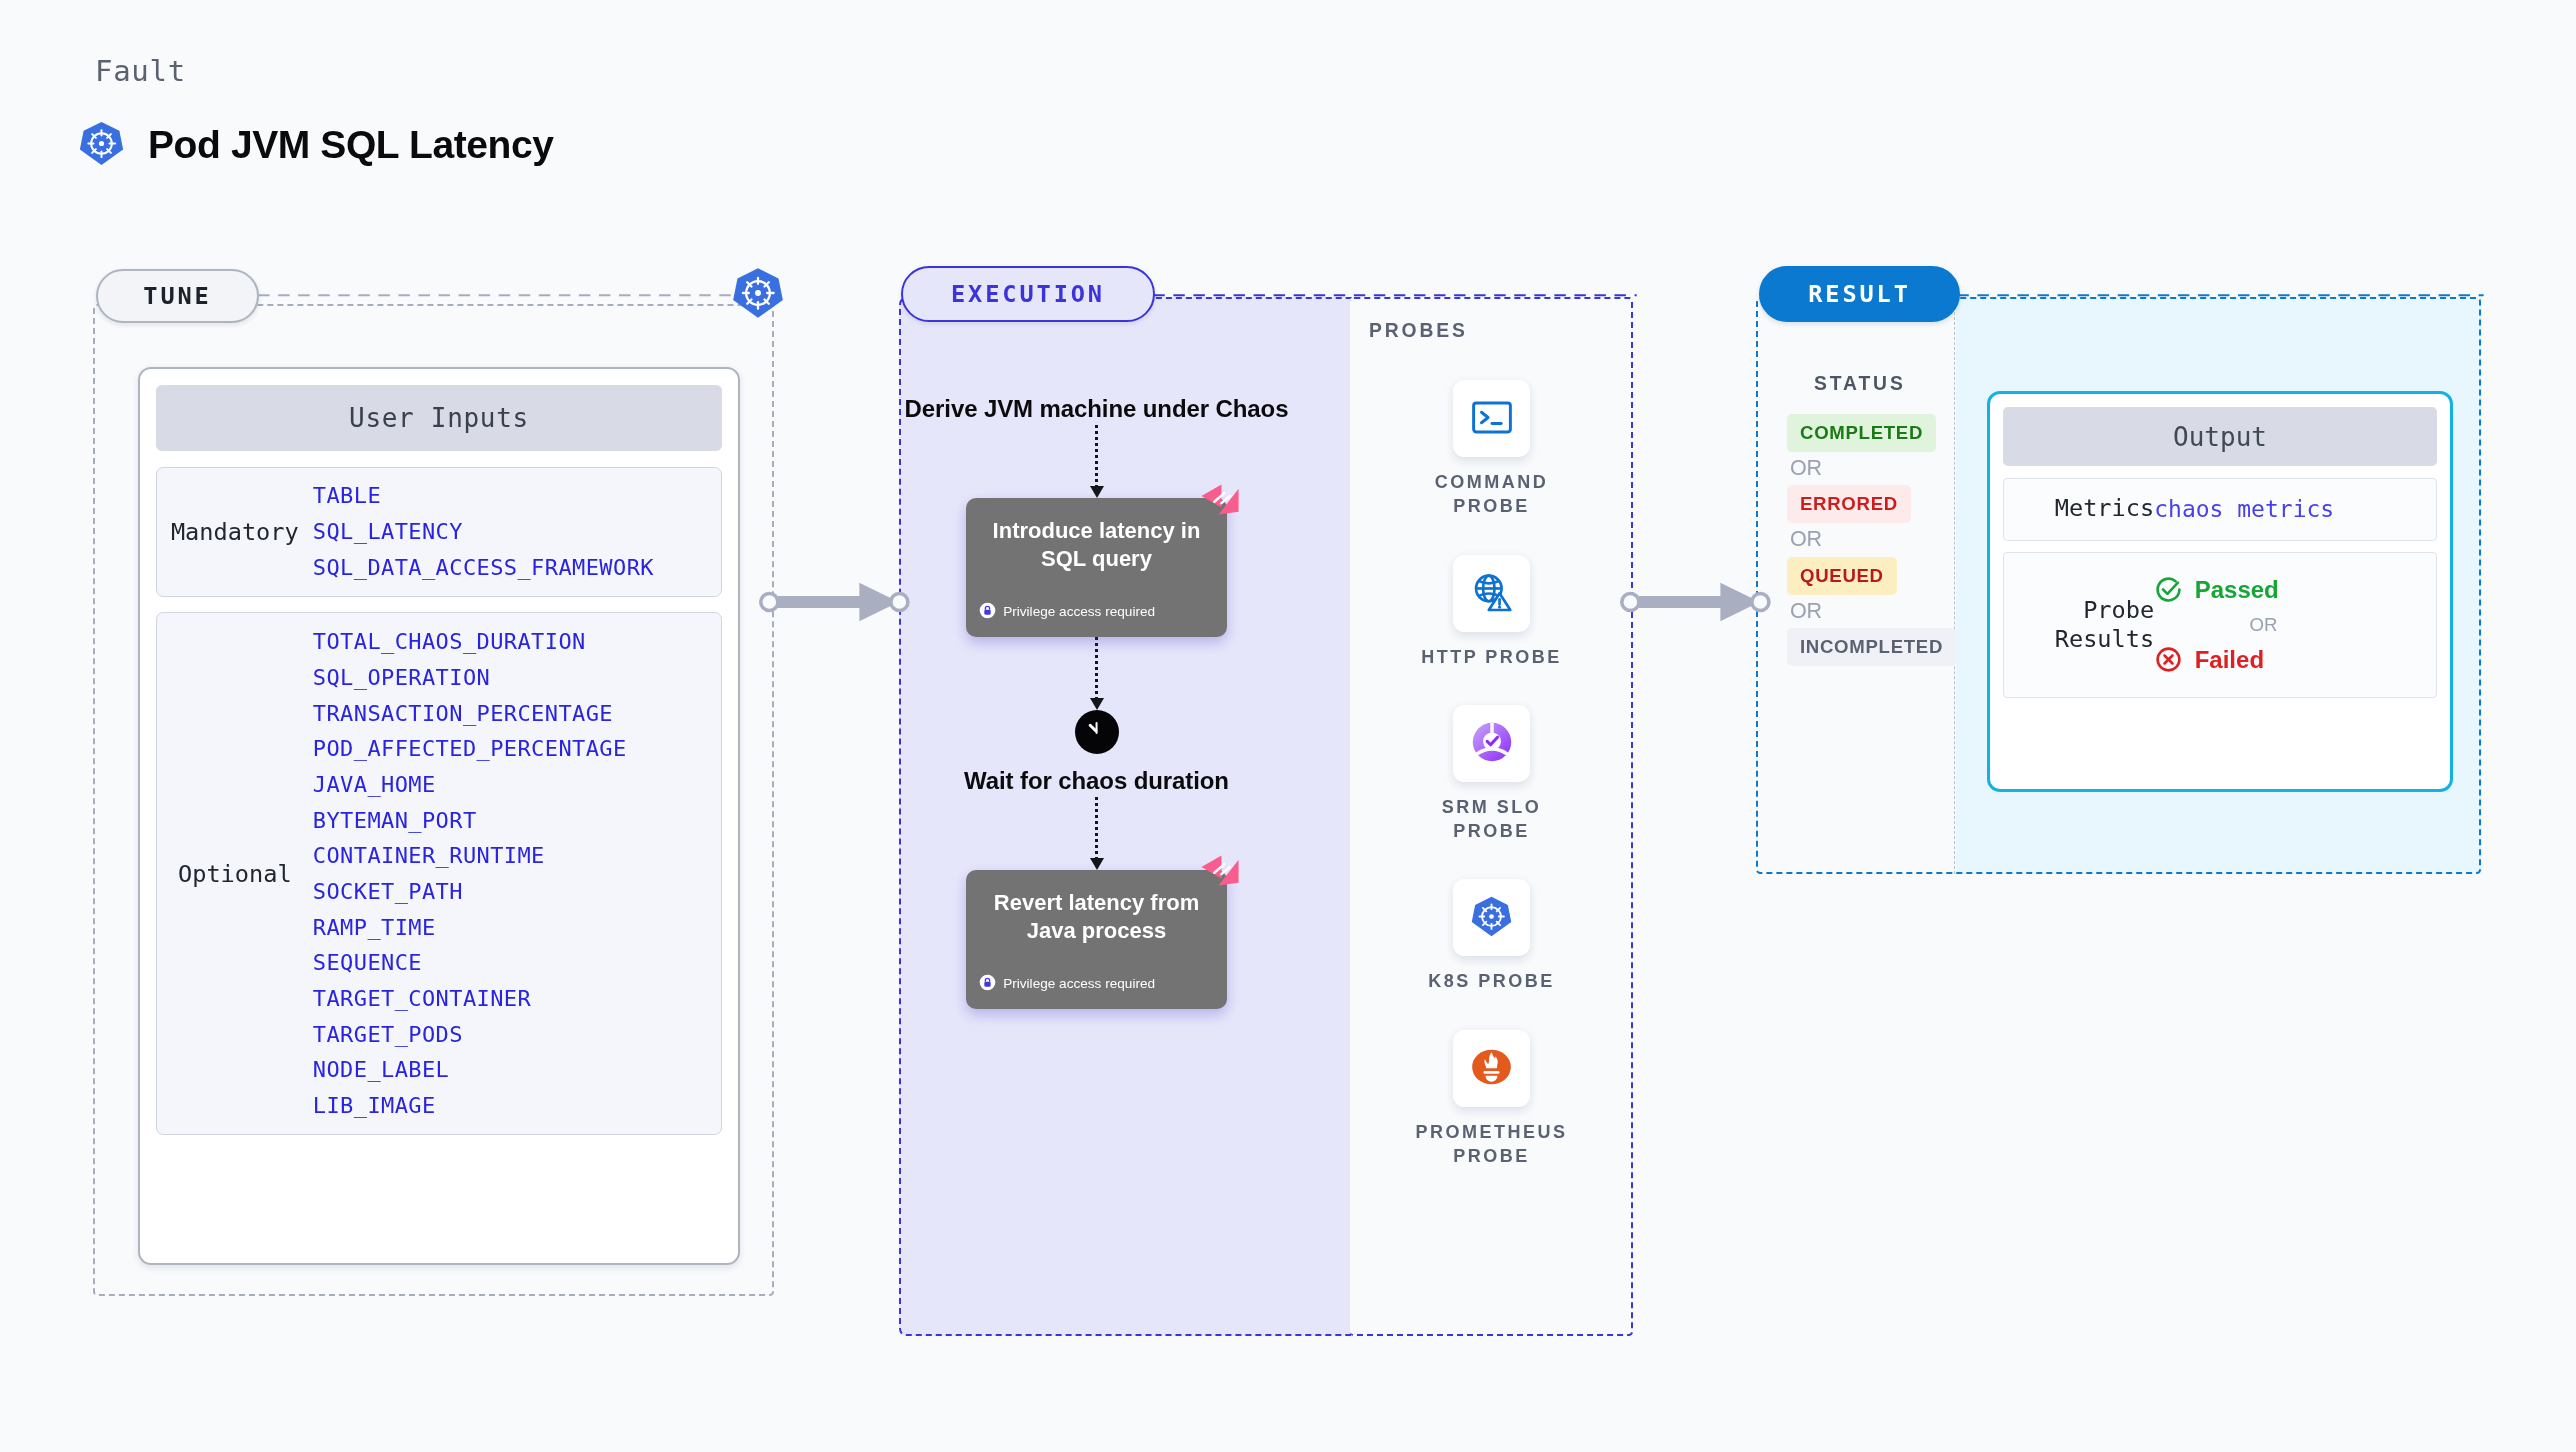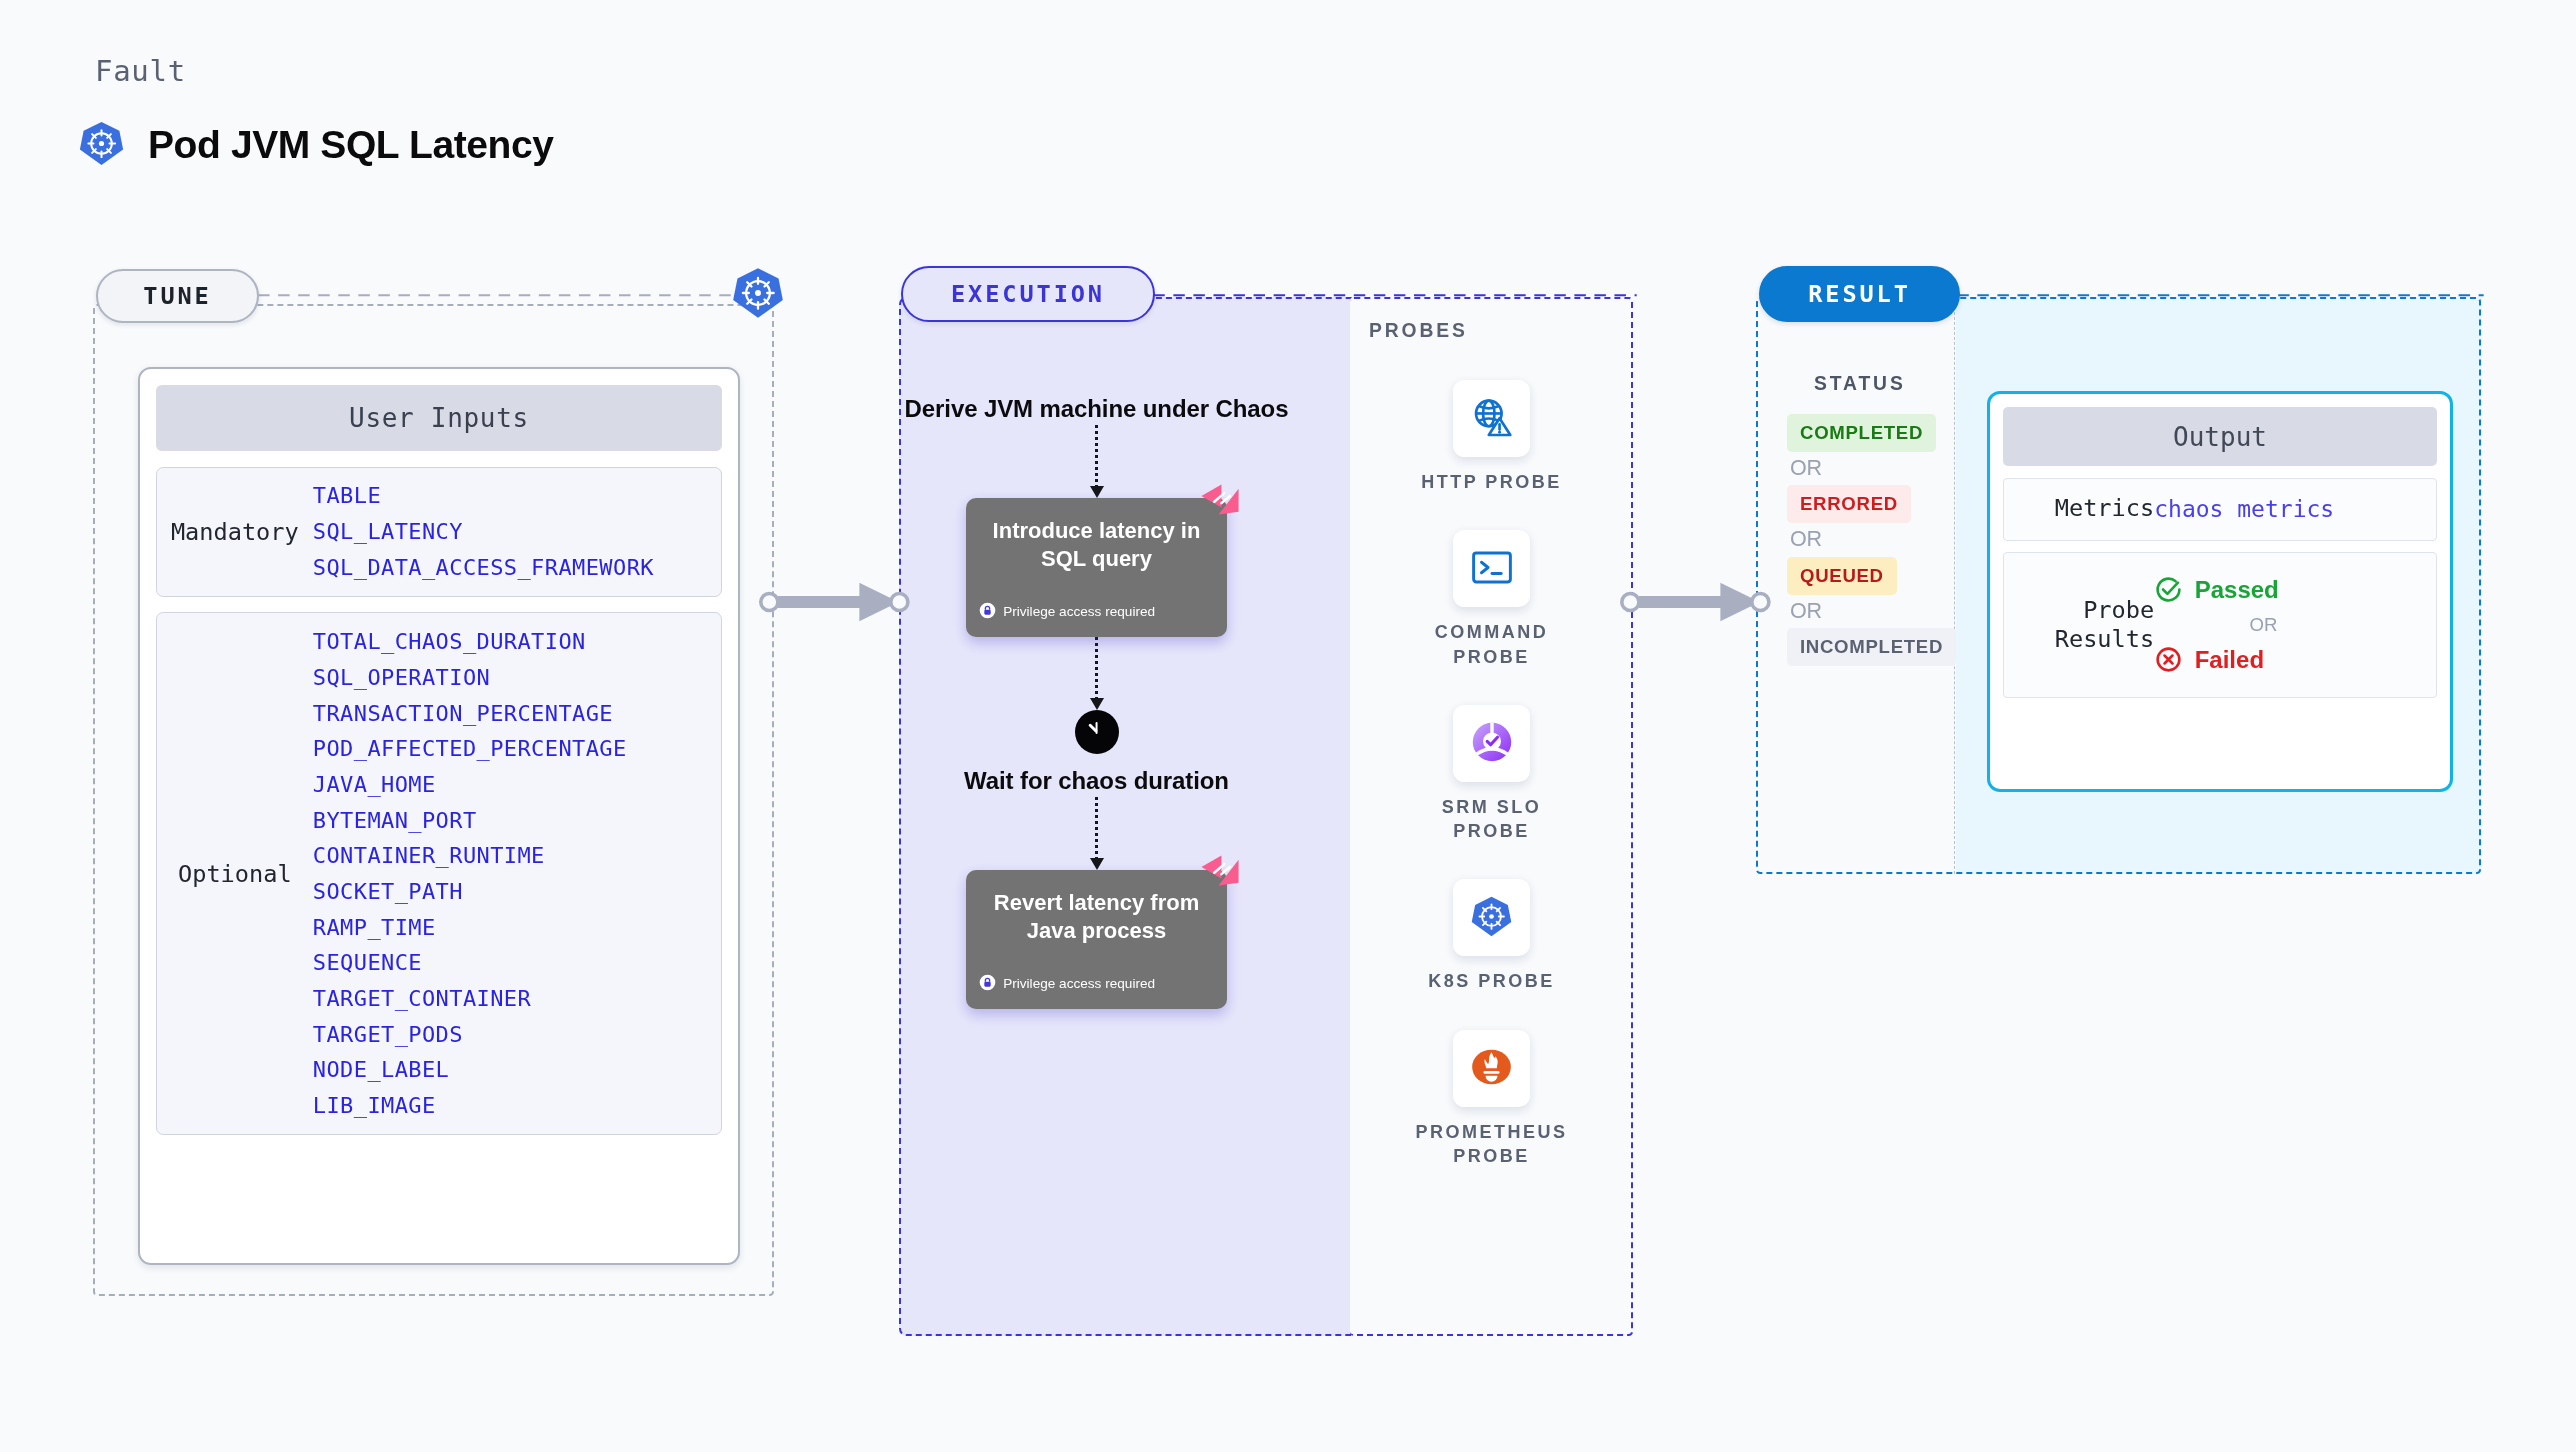--- a/index.html
+++ b/index.html
@@ -411,48 +411,48 @@
       </div>
     </div>
   </div>
 
   <div class="probes-title">PROBES</div>
   <div class="probes-list">
 
     <div class="probe-item">
       <div class="probe-card">
         <span>
+          <svg width="42" height="37" viewBox="0 0 64 56">
+            <rect x="4" y="6" width="56" height="44" rx="4" fill="none" stroke="#0f72d1" stroke-width="4.5"></rect>
+            <path d="M16 20 L26 28 L16 36" fill="none" stroke="#0f72d1" stroke-width="4.5" stroke-linecap="round" stroke-linejoin="round"></path>
+            <line x1="32" y1="37" x2="46" y2="37" stroke="#0f72d1" stroke-width="4.5" stroke-linecap="round"></line>
+          </svg>
+        </span>
+      </div>
+      <div class="probe-label">COMMAND PROBE</div>
+    </div>
+
+    <div class="probe-item">
+      <div class="probe-card">
+        <span>
           <svg width="43" height="43" viewBox="0 0 64 64">
             <g fill="none" stroke="#0f72d1" stroke-width="4">
               <circle cx="28" cy="26" r="19"></circle>
               <ellipse cx="28" cy="26" rx="8.5" ry="19"></ellipse>
               <line x1="9" y1="26" x2="47" y2="26"></line>
               <path d="M13 15 Q28 22 43 15"></path>
               <path d="M13 37 Q28 30 43 37"></path>
             </g>
             <path d="M44 33 L60 58 L28 58 Z" fill="#ffffff" stroke="#0f72d1" stroke-width="4" stroke-linejoin="round"></path>
             <line x1="44" y1="42" x2="44" y2="50" stroke="#0f72d1" stroke-width="4" stroke-linecap="round"></line>
             <circle cx="44" cy="54" r="2.2" fill="#0f72d1"></circle>
           </svg>
         </span>
       </div>
       <div class="probe-label">HTTP PROBE</div>
-    </div>
-
-    <div class="probe-item">
-      <div class="probe-card">
-        <span>
-          <svg width="42" height="37" viewBox="0 0 64 56">
-            <rect x="4" y="6" width="56" height="44" rx="4" fill="none" stroke="#0f72d1" stroke-width="4.5"></rect>
-            <path d="M16 20 L26 28 L16 36" fill="none" stroke="#0f72d1" stroke-width="4.5" stroke-linecap="round" stroke-linejoin="round"></path>
-            <line x1="32" y1="37" x2="46" y2="37" stroke="#0f72d1" stroke-width="4.5" stroke-linecap="round"></line>
-          </svg>
-        </span>
-      </div>
-      <div class="probe-label">COMMAND PROBE</div>
     </div>
 
     <div class="probe-item">
       <div class="probe-card">
         <span>
           <svg width="44" height="44" viewBox="0 0 64 64">
             <defs>
               <linearGradient id="srmGrad" x1="0" y1="0" x2="1" y2="1">
                 <stop offset="0%" stop-color="#c9a6fb"></stop>
                 <stop offset="100%" stop-color="#8b2bf5"></stop>

